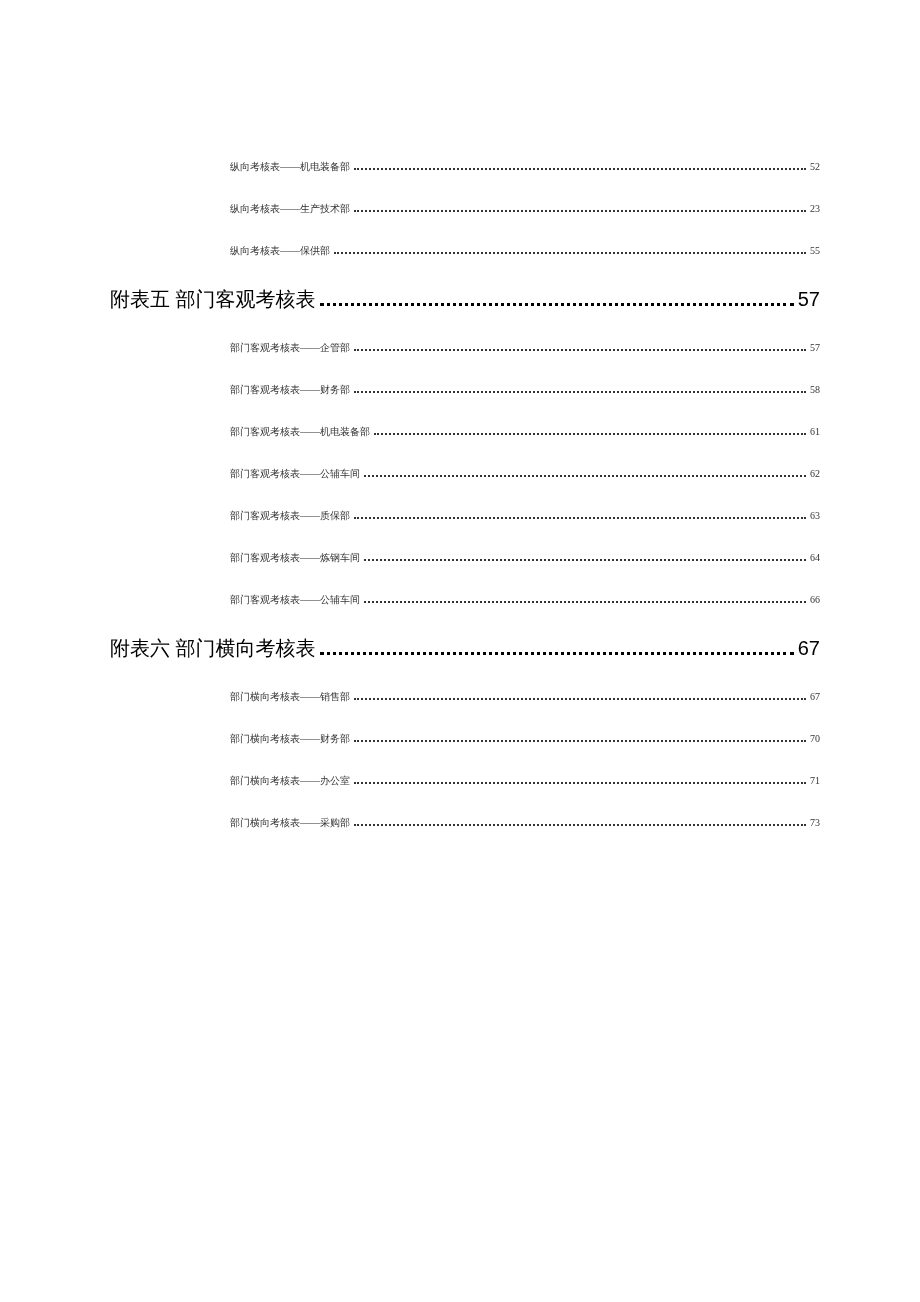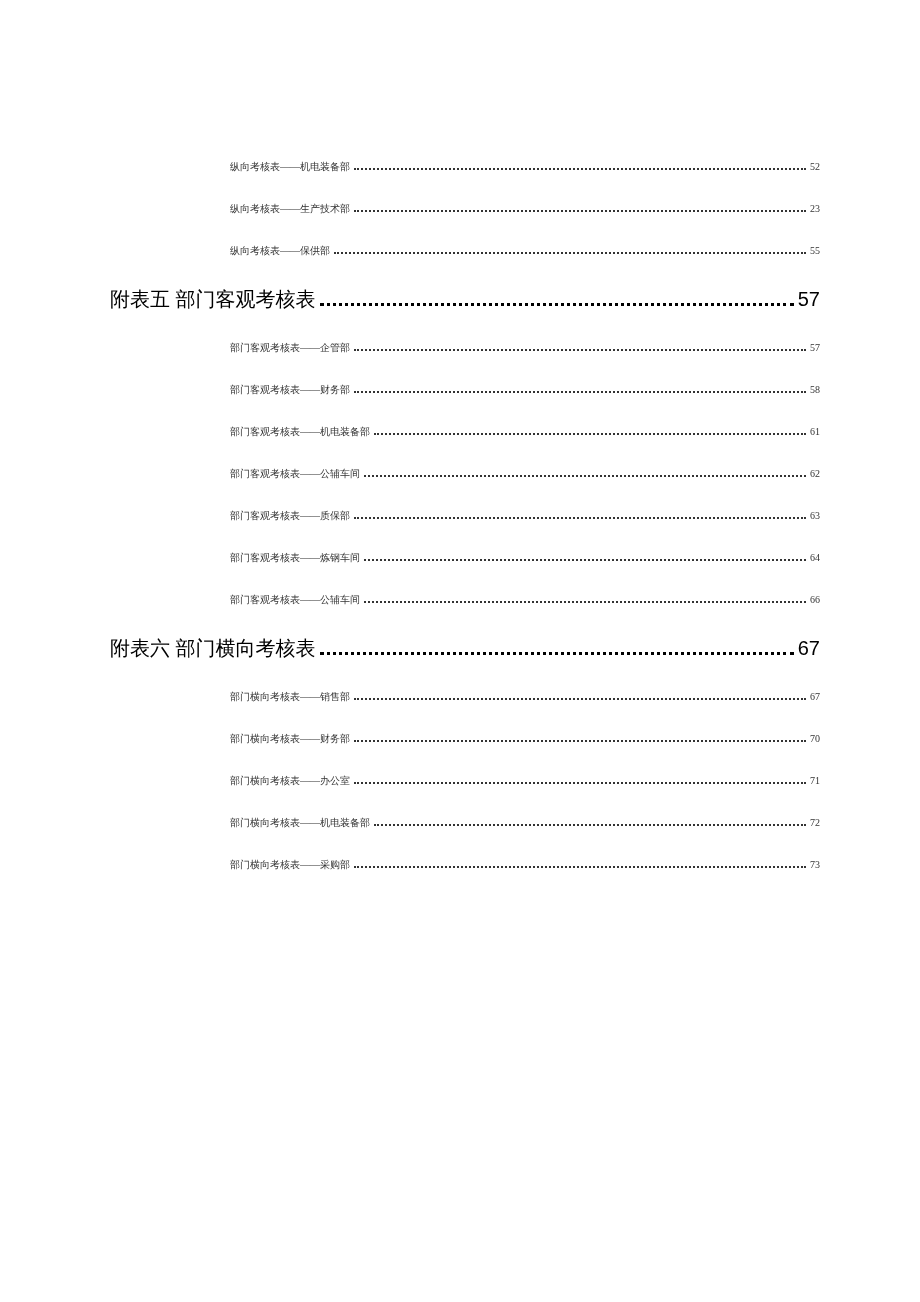--- a/index.html
+++ b/index.html
@@ -123,22 +123,17 @@
       <span class="toc-title">部门横向考核表——财务部</span>
       <span class="toc-dots"></span>
       <span class="toc-page">70</span>
     </div>
     <div class="toc-entry sub">
       <span class="toc-title">部门横向考核表——办公室</span>
       <span class="toc-dots"></span>
       <span class="toc-page">71</span>
     </div>
     <div class="toc-entry sub">
-      <span class="toc-title">部门横向考核表——机电装备部</span>
-      <span class="toc-dots"></span>
-      <span class="toc-page">72</span>
-    </div>
-    <div class="toc-entry sub">
       <span class="toc-title">部门横向考核表——采购部</span>
       <span class="toc-dots"></span>
       <span class="toc-page">73</span>
     </div>
   </div>
 
 </body></html>

